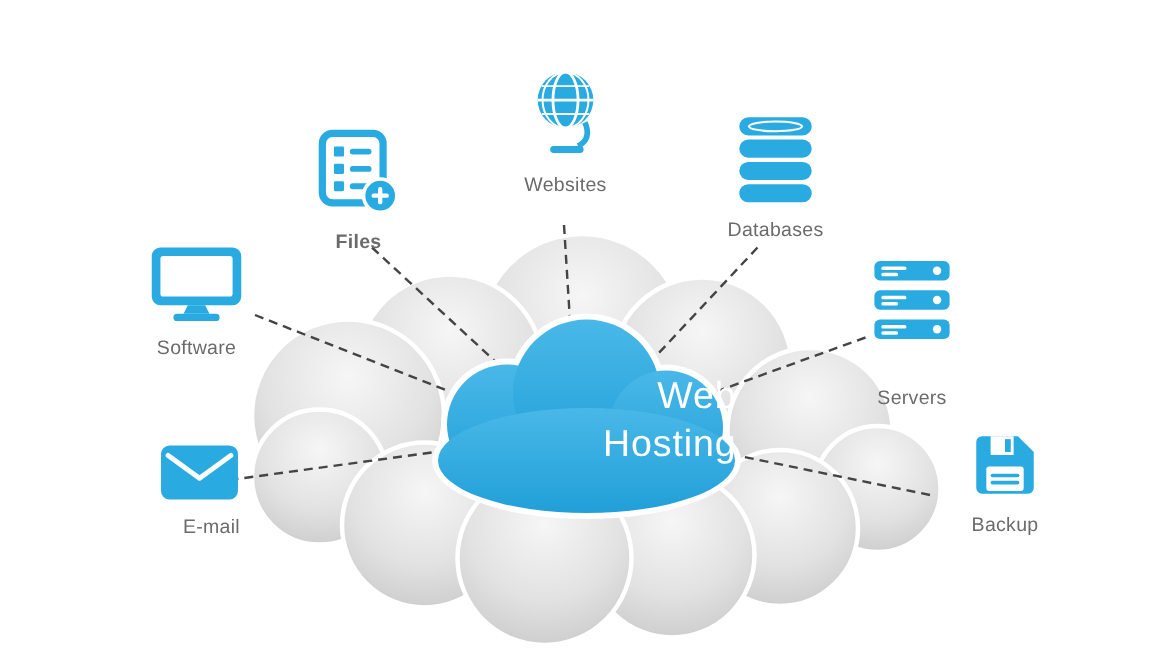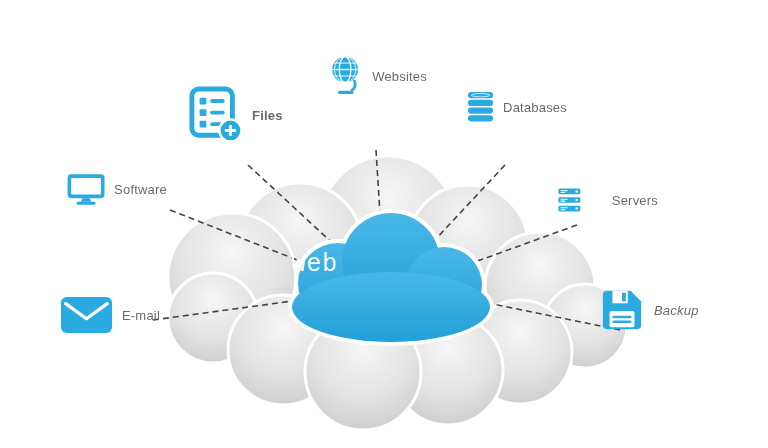--- a/index.html
+++ b/index.html
@@ -2,29 +2,29 @@
 <html><head>
 <meta charset="utf-8">
 <style>
   html,body{margin:0;padding:0;background:#fff;}
   #stage{
     position:relative;width:768px;height:448px;overflow:hidden;background:#fff;
     font-family:"Liberation Sans", sans-serif;
   }
   #cloud-bg{position:absolute;left:0;top:0;}
   .node{
-    position:absolute;width:100px;display:flex;flex-direction:row;
+    position:absolute;width:100px;display:flex;flex-direction:column;
     align-items:center;gap:9px;
   }
   .node .label{
     font-size:13px;color:#6b6b6b;letter-spacing:.2px;white-space:nowrap;
   }
   #central-title{
-    position:absolute;left:291px;top:249px;width:200px;text-align:left;
-    color:#ffffff;font-size:25px;line-height:1.26;letter-spacing:.6px;font-family:Liberation Mono, monospace;
+    position:absolute;left:291px;top:249px;width:200px;text-align:right;
+    color:#ffffff;font-size:25px;line-height:1.26;letter-spacing:.6px;
   }
   #central-title span{display:block;}
 </style>
 </head>
 <body>
 
 <div id="stage">
 
   <svg id="cloud-bg" width="768" height="448" viewBox="0 0 768 448">
     <defs>
@@ -74,23 +74,24 @@
         <circle cx="338" cy="283" r="40"></circle>
         <circle cx="391" cy="262" r="49"></circle>
         <circle cx="444" cy="285" r="38"></circle>
         <ellipse cx="391" cy="307" rx="99" ry="35"></ellipse>
       </g>
     </g>
   </svg>
 
   <div id="central-title">
     <span>Web</span>
+    <span>Hosting</span>
   </div>
 
-  <div class="node" style="left:67px;top:164px;">
+  <div class="node" style="left:81px;top:164px;">
     <svg viewBox="0 0 64 53" width="62" height="51">
       <rect x="1" y="1" width="62" height="40" rx="6" fill="#29ABE2"></rect>
       <rect x="7" y="7" width="50" height="28" rx="2" fill="#ffffff"></rect>
       <path d="M26 41 L38 41 L41 47 L23 47 Z" fill="#29ABE2"></path>
       <rect x="16" y="47" width="32" height="5" rx="2.5" fill="#29ABE2"></rect>
     </svg>
     <span class="label">Software</span>
   </div>
 
   <div class="node" style="left:189px;top:86px;font-weight:bold;">
@@ -145,33 +146,33 @@
       <rect x="6" y="29.5" width="12" height="2.5" rx="1.2" fill="#ffffff"></rect>
       <circle cx="46" cy="28" r="3" fill="#ffffff"></circle>
       <rect x="1" y="42" width="54" height="14" rx="4" fill="#29ABE2"></rect>
       <rect x="6" y="46" width="18" height="2.5" rx="1.2" fill="#ffffff"></rect>
       <rect x="6" y="50.5" width="12" height="2.5" rx="1.2" fill="#ffffff"></rect>
       <circle cx="46" cy="49" r="3" fill="#ffffff"></circle>
     </svg>
     <span class="label">Servers</span>
   </div>
 
-  <div class="node" style="left:599px;top:287px;font-style:italic;">
+  <div class="node" style="left:620px;top:287px;">
     <svg viewBox="0 0 48 48" width="46" height="46">
       <path d="M8 4 H33 L44 15 V40 a4 4 0 0 1 -4 4 H8 a4 4 0 0 1 -4 -4 V8 a4 4 0 0 1 4 -4 Z" fill="#29ABE2"></path>
       <rect x="14" y="4" width="16" height="13" fill="#ffffff"></rect>
       <rect x="24" y="6" width="4" height="9" fill="#29ABE2"></rect>
       <rect x="11" y="25" width="26" height="17" rx="2" fill="#ffffff"></rect>
       <rect x="14" y="30" width="20" height="2.5" rx="1.2" fill="#29ABE2"></rect>
       <rect x="14" y="35" width="20" height="2.5" rx="1.2" fill="#29ABE2"></rect>
     </svg>
     <span class="label">Backup</span>
   </div>
 
-  <div class="node" style="left:60px;top:296px;">
+  <div class="node" style="left:60px;top:296px;align-items:flex-end;">
     <svg viewBox="0 0 56 40" width="54" height="38">
       <rect x="1" y="1" width="54" height="38" rx="6" fill="#29ABE2"></rect>
       <path d="M6 8 L28 24 L50 8" fill="none" stroke="#ffffff" stroke-width="3.5" stroke-linecap="round" stroke-linejoin="round"></path>
     </svg>
     <span class="label">E-mail</span>
   </div>
 
 </div>
 
 </body></html>

